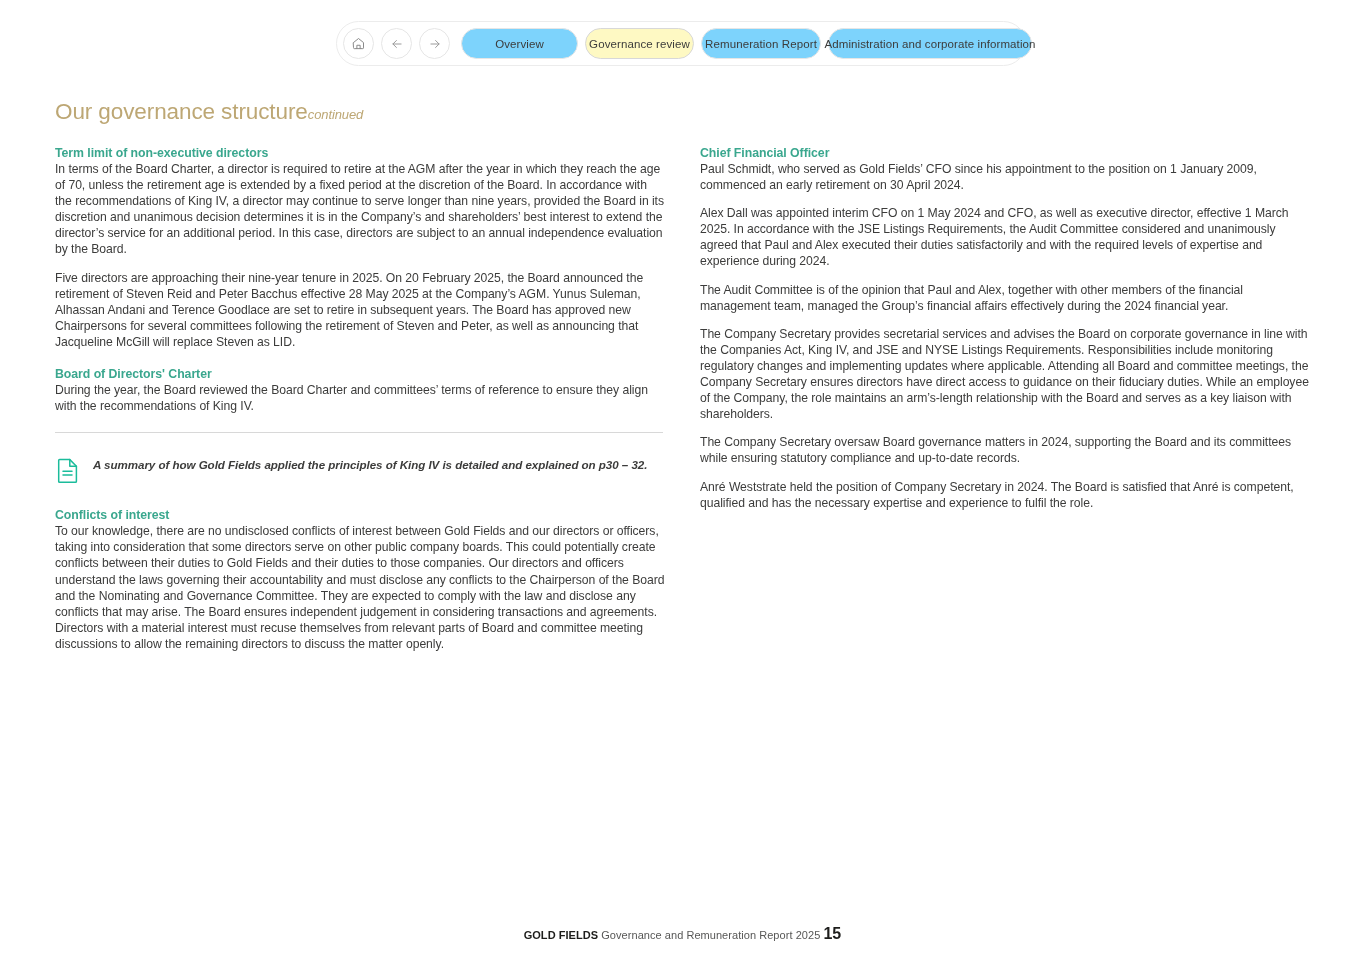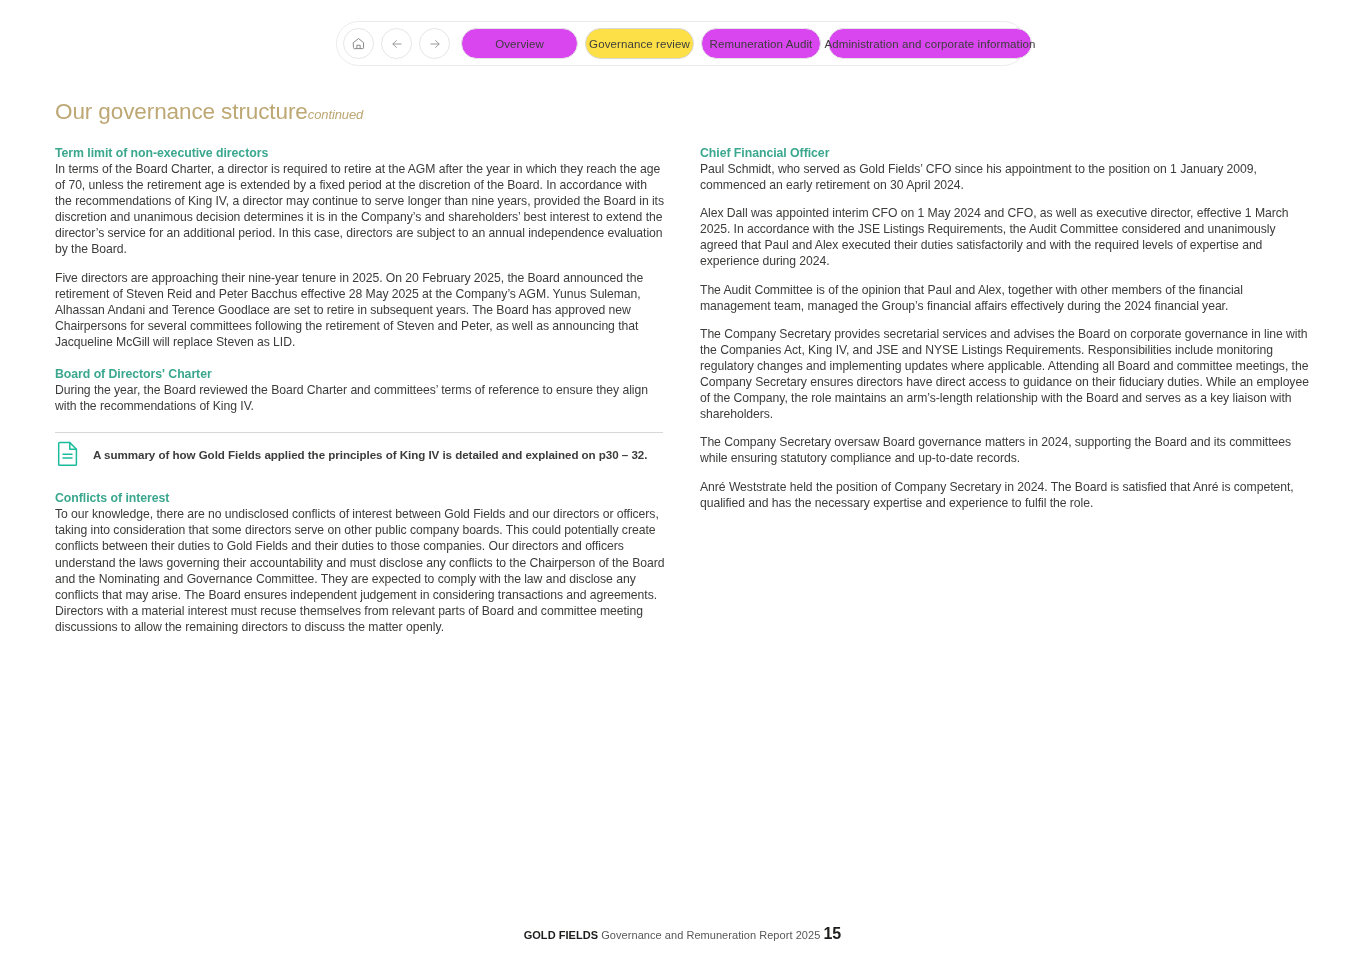--- a/index.html
+++ b/index.html
@@ -43,33 +43,33 @@
     display: flex;
     align-items: center;
     justify-content: center;
     cursor: pointer;
   }
   .nav-circle svg { display: block; }
   .nav-tab {
     height: 31px;
     border-radius: 16px;
     border: 1px solid #e6e6e6;
-    background: #d946ef;
+    background: #7dd3fc;
     display: flex;
     align-items: center;
     justify-content: center;
     padding: 0 22px;
     font-size: 11.5px;
     color: #3c3c3b;
     white-space: nowrap;
     cursor: pointer;
     letter-spacing: .1px;
   }
   .nav-tab.active {
-    background: #fde047;
+    background: #fef9c3;
     border-color: #d8d8d8;
   }
   .nav-tab.wide { padding: 8px 18px; }
 
   
   .page-title {
     position: absolute;
     left: 55px;
     top: 99px;
     font-size: 22.5px;
@@ -111,23 +111,24 @@
 
   
   .divider {
     height: 1px;
     background: #d8d8d8;
     margin: 18px 0 0 0;
     width: 608px;
   }
   .callout {
     display: flex;
-    align-items: center;
-    margin-top: 8px;
+    align-items: flex-start;
+    margin-top: 25px;
     gap: 12px;
+    font-style: italic;
   }
   .callout .doc-icon {
     width: 26px;
     min-width: 26px;
     display: flex;
     align-items: center;
     justify-content: center;
   }
   .callout .callout-text {
     font-size: 11.6px;
@@ -179,21 +180,21 @@
         <path d="M5 12h14"></path>
           <path d="M13 6l6 6-6 6"></path>
       </svg>
     </span>
   </div>
 
   <div class="nav-tab" style="margin-left:4px;min-width:117px;">Overview</div>
 
   <div class="nav-tab active" style="min-width:109px;">Governance review</div>
 
-  <div class="nav-tab" style="min-width:120px;">Remuneration Audit</div>
+  <div class="nav-tab" style="min-width:120px;">Remuneration Report</div>
 
   <div class="nav-tab wide" style="min-width:204px;">Administration and corporate information</div>
 </div>
 
 <div class="page-title">
   <span>Our governance structure</span><span class="continued">continued</span>
 </div>
 
 <div class="col col-left">
 

